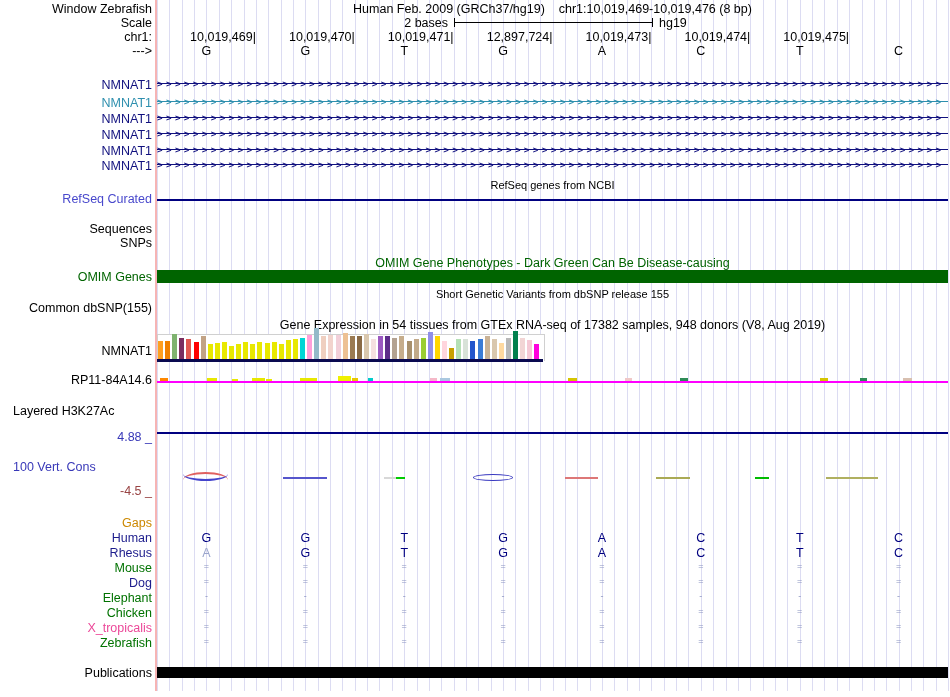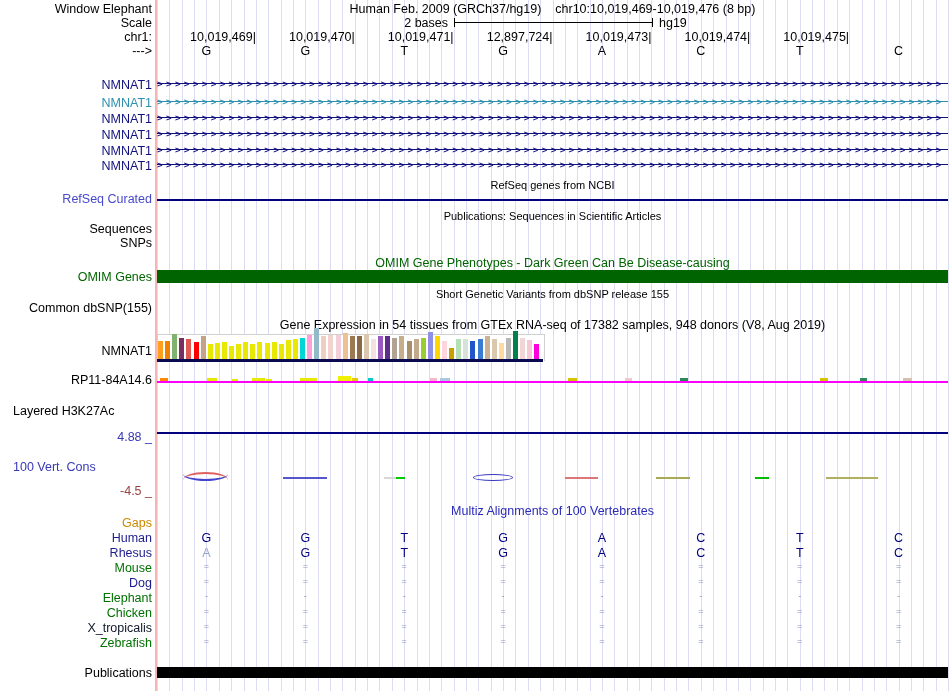--- a/index.html
+++ b/index.html
@@ -26,24 +26,24 @@
   #scalebar{border-left:1px solid #000;border-right:1px solid #000;}
   #scalebar div{position:absolute;left:0;top:4px;width:100%;height:1px;background:#000;}
 </style>
 </head>
 <body>
 
 <div id="screen">
   <div id="grid" class="abs"></div>
   <div id="leftline" class="abs"></div>
 
-  <div class="llabel" style="top:2px">Window Elephant</div>
+  <div class="llabel" style="top:2px">Window Zebrafish</div>
   <div class="title" style="top:2px">
     <span>Human Feb. 2009 (GRCh37/hg19)</span>&nbsp;&nbsp;&nbsp;
-    <span>chr10:10,019,469-10,019,476 (8 bp)</span>
+    <span>chr1:10,019,469-10,019,476 (8 bp)</span>
   </div>
 
   <div class="llabel" style="top:16px">Scale</div>
   <div class="poslabel" style="left:300px;top:16px;width:148px">2 bases</div>
   <div id="scalebar" class="abs" style="left:454px;top:18px;width:197px;height:9px">
       <div></div>
     </div>
   <div class="abs" style="left:659px;top:16px">hg19</div>
 
   <div class="llabel" style="top:30px">chr1:</div>
@@ -98,21 +98,20 @@
       <div class="generow" style="top:159px">
         <div class="gl" style="background:#10107e"></div>
         <div class="ar" style="color:#10107e">&gt;&gt;&gt;&gt;&gt;&gt;&gt;&gt;&gt;&gt;&gt;&gt;&gt;&gt;&gt;&gt;&gt;&gt;&gt;&gt;&gt;&gt;&gt;&gt;&gt;&gt;&gt;&gt;&gt;&gt;&gt;&gt;&gt;&gt;&gt;&gt;&gt;&gt;&gt;&gt;&gt;&gt;&gt;&gt;&gt;&gt;&gt;&gt;&gt;&gt;&gt;&gt;&gt;&gt;&gt;&gt;&gt;&gt;&gt;&gt;&gt;&gt;&gt;&gt;&gt;&gt;&gt;&gt;&gt;&gt;&gt;&gt;&gt;&gt;&gt;&gt;&gt;&gt;&gt;&gt;&gt;&gt;&gt;&gt;&gt;&gt;&gt;&gt;</div>
       </div>
     </div>
 
   <div class="title small" style="top:179px">RefSeq genes from NCBI</div>
   <div class="llabel" style="top:192px;color:#4848cc">RefSeq Curated</div>
   <div class="hline" style="left:157px;top:199px;width:791px;height:1.5px;background:#000080"></div>
 
-  <div class="title small" style="top:210px">Publications: Sequences in Scientific Articles</div>
   <div class="llabel" style="top:222px">Sequences</div>
   <div class="llabel" style="top:236px">SNPs</div>
 
   <div class="title" style="top:256px;color:#006400">OMIM Gene Phenotypes - Dark Green Can Be Disease-causing</div>
   <div class="llabel" style="top:270px;color:#006400">OMIM Genes</div>
   <div class="hline" style="left:157px;top:270px;width:791px;height:13px;background:#006400"></div>
 
   <div class="title small" style="top:288px">Short Genetic Variants from dbSNP release 155</div>
   <div class="llabel" style="top:301px">Common dbSNP(155)</div>
 
@@ -210,21 +209,20 @@
       <div class="gbar" style="left:283px;top:477px;width:44px;height:2px;background:#5555cc"></div>
       <div class="gbar" style="left:384px;top:477px;width:18px;height:2px;background:#d8d8d8"></div>
       <div class="gbar" style="left:396px;top:477px;width:9px;height:2px;background:#00cc00"></div>
       <div class="gbar" style="left:473px;top:474px;width:40px;height:7px;border:1.5px solid #3a3ac0;border-radius:50%;box-sizing:border-box"></div>
       <div class="gbar" style="left:565px;top:477px;width:33px;height:2px;background:#dd7777"></div>
       <div class="gbar" style="left:656px;top:477px;width:34px;height:2px;background:#aaaa55"></div>
       <div class="gbar" style="left:755px;top:477px;width:14px;height:2px;background:#00bb00"></div>
       <div class="gbar" style="left:826px;top:477px;width:52px;height:2px;background:#b0b060"></div>
     </div>
 
-  <div class="title" style="top:504px;color:#2a2ab8">Multiz Alignments of 100 Vertebrates</div>
   <div id="multiz-rows">
       <div class="llabel" style="top:516px;color:#cc8800">Gaps</div>
       <div class="llabel" style="top:531px;color:#1c1c8c">Human</div>
       <div class="basecol" style="left:157.0px;top:531px;color:#000080">G</div>
       <div class="basecol" style="left:255.9px;top:531px;color:#000080">G</div>
       <div class="basecol" style="left:354.8px;top:531px;color:#000080">T</div>
       <div class="basecol" style="left:453.6px;top:531px;color:#000080">G</div>
       <div class="basecol" style="left:552.5px;top:531px;color:#000080">A</div>
       <div class="basecol" style="left:651.4px;top:531px;color:#000080">C</div>
       <div class="basecol" style="left:750.3px;top:531px;color:#000080">T</div>
@@ -267,21 +265,21 @@
       <div class="basecol cellsym" style="left:849.1px;top:591px;color:#8b94c0">-</div>
       <div class="llabel" style="top:606px;color:#007200">Chicken</div>
       <div class="basecol cellsym" style="left:157.0px;top:606px;color:#8b94c0">=</div>
       <div class="basecol cellsym" style="left:255.9px;top:606px;color:#8b94c0">=</div>
       <div class="basecol cellsym" style="left:354.8px;top:606px;color:#8b94c0">=</div>
       <div class="basecol cellsym" style="left:453.6px;top:606px;color:#8b94c0">=</div>
       <div class="basecol cellsym" style="left:552.5px;top:606px;color:#8b94c0">=</div>
       <div class="basecol cellsym" style="left:651.4px;top:606px;color:#8b94c0">=</div>
       <div class="basecol cellsym" style="left:750.3px;top:606px;color:#8b94c0">=</div>
       <div class="basecol cellsym" style="left:849.1px;top:606px;color:#8b94c0">=</div>
-      <div class="llabel" style="top:621px;color:#0f172a">X_tropicalis</div>
+      <div class="llabel" style="top:621px;color:#ec4899">X_tropicalis</div>
       <div class="basecol cellsym" style="left:157.0px;top:621px;color:#8b94c0">=</div>
       <div class="basecol cellsym" style="left:255.9px;top:621px;color:#8b94c0">=</div>
       <div class="basecol cellsym" style="left:354.8px;top:621px;color:#8b94c0">=</div>
       <div class="basecol cellsym" style="left:453.6px;top:621px;color:#8b94c0">=</div>
       <div class="basecol cellsym" style="left:552.5px;top:621px;color:#8b94c0">=</div>
       <div class="basecol cellsym" style="left:651.4px;top:621px;color:#8b94c0">=</div>
       <div class="basecol cellsym" style="left:750.3px;top:621px;color:#8b94c0">=</div>
       <div class="basecol cellsym" style="left:849.1px;top:621px;color:#8b94c0">=</div>
       <div class="llabel" style="top:636px;color:#007200">Zebrafish</div>
       <div class="basecol cellsym" style="left:157.0px;top:636px;color:#8b94c0">=</div>

